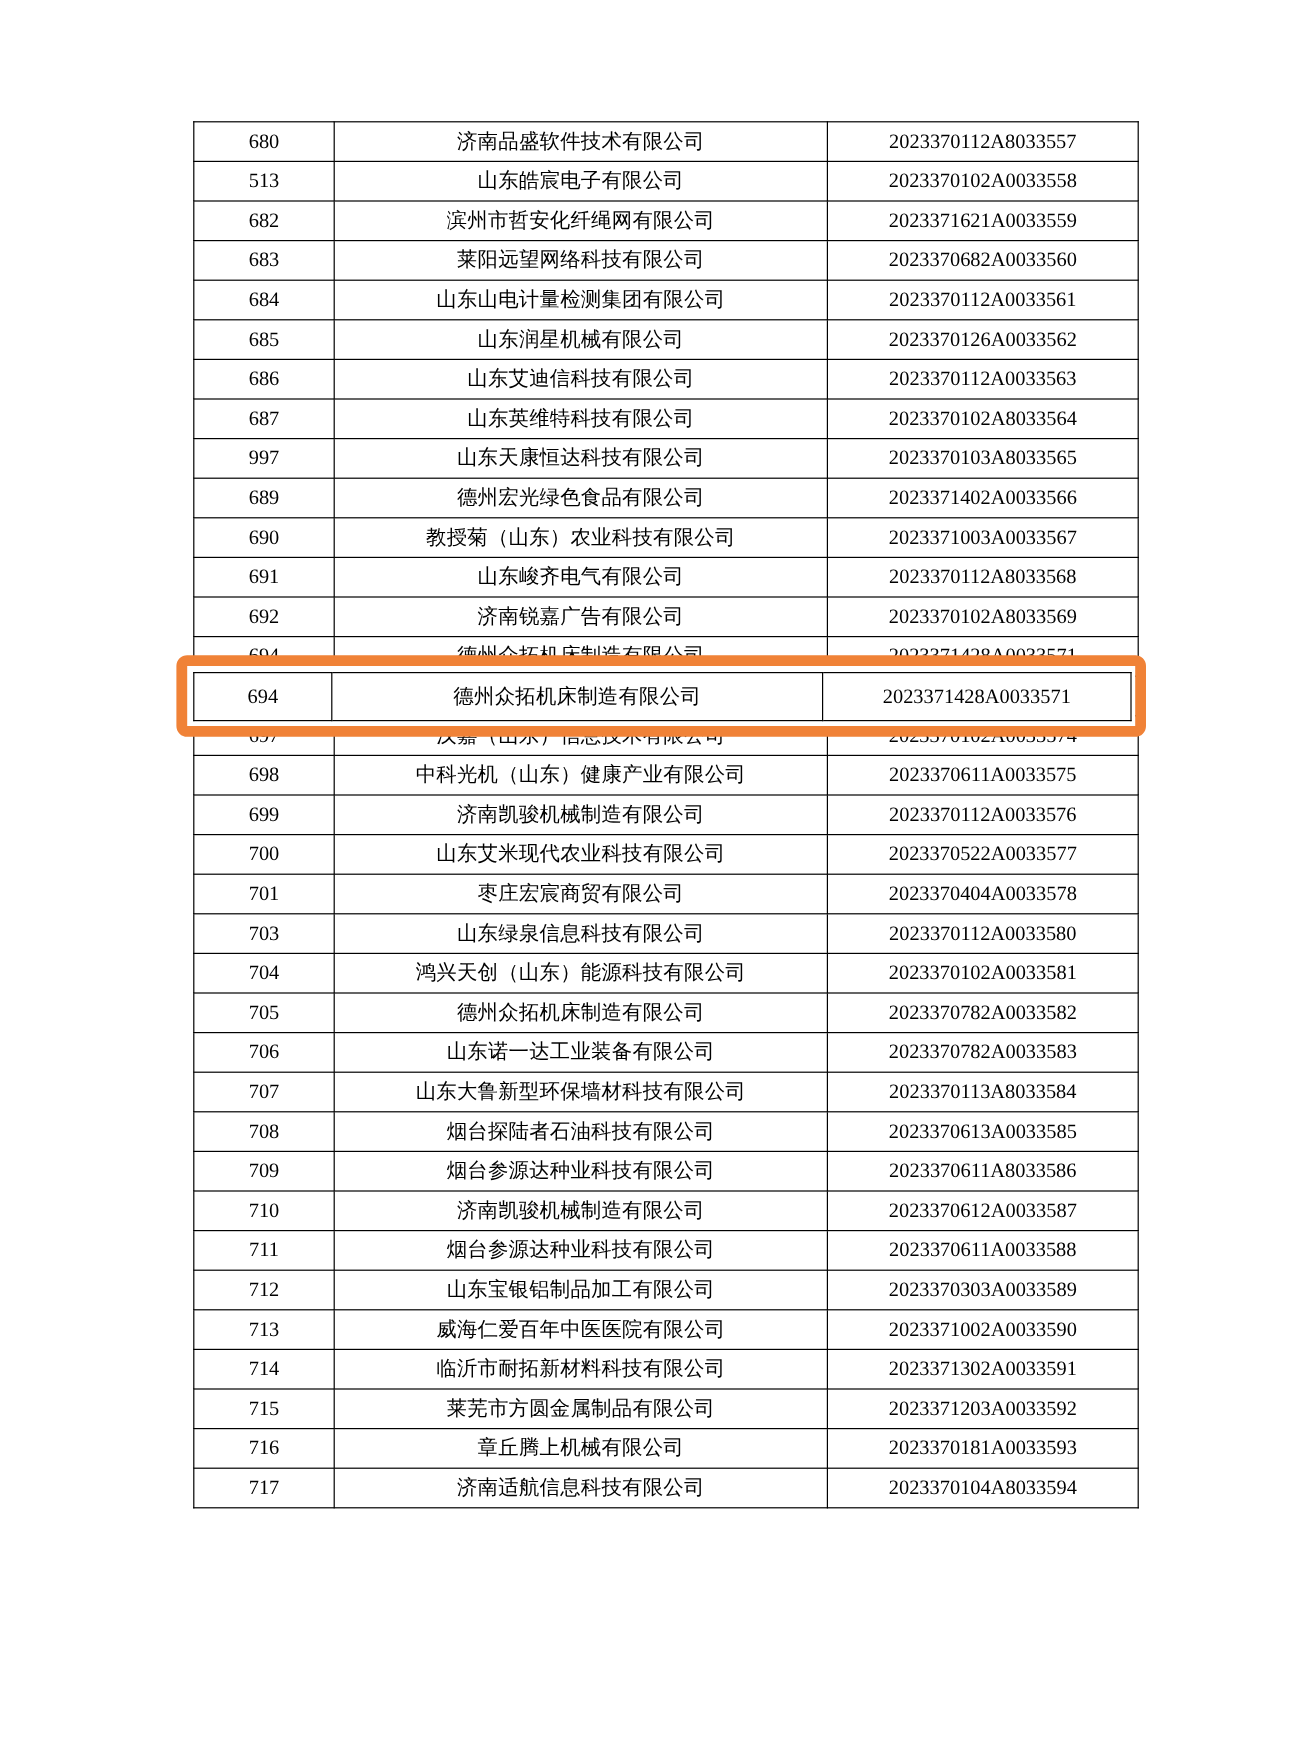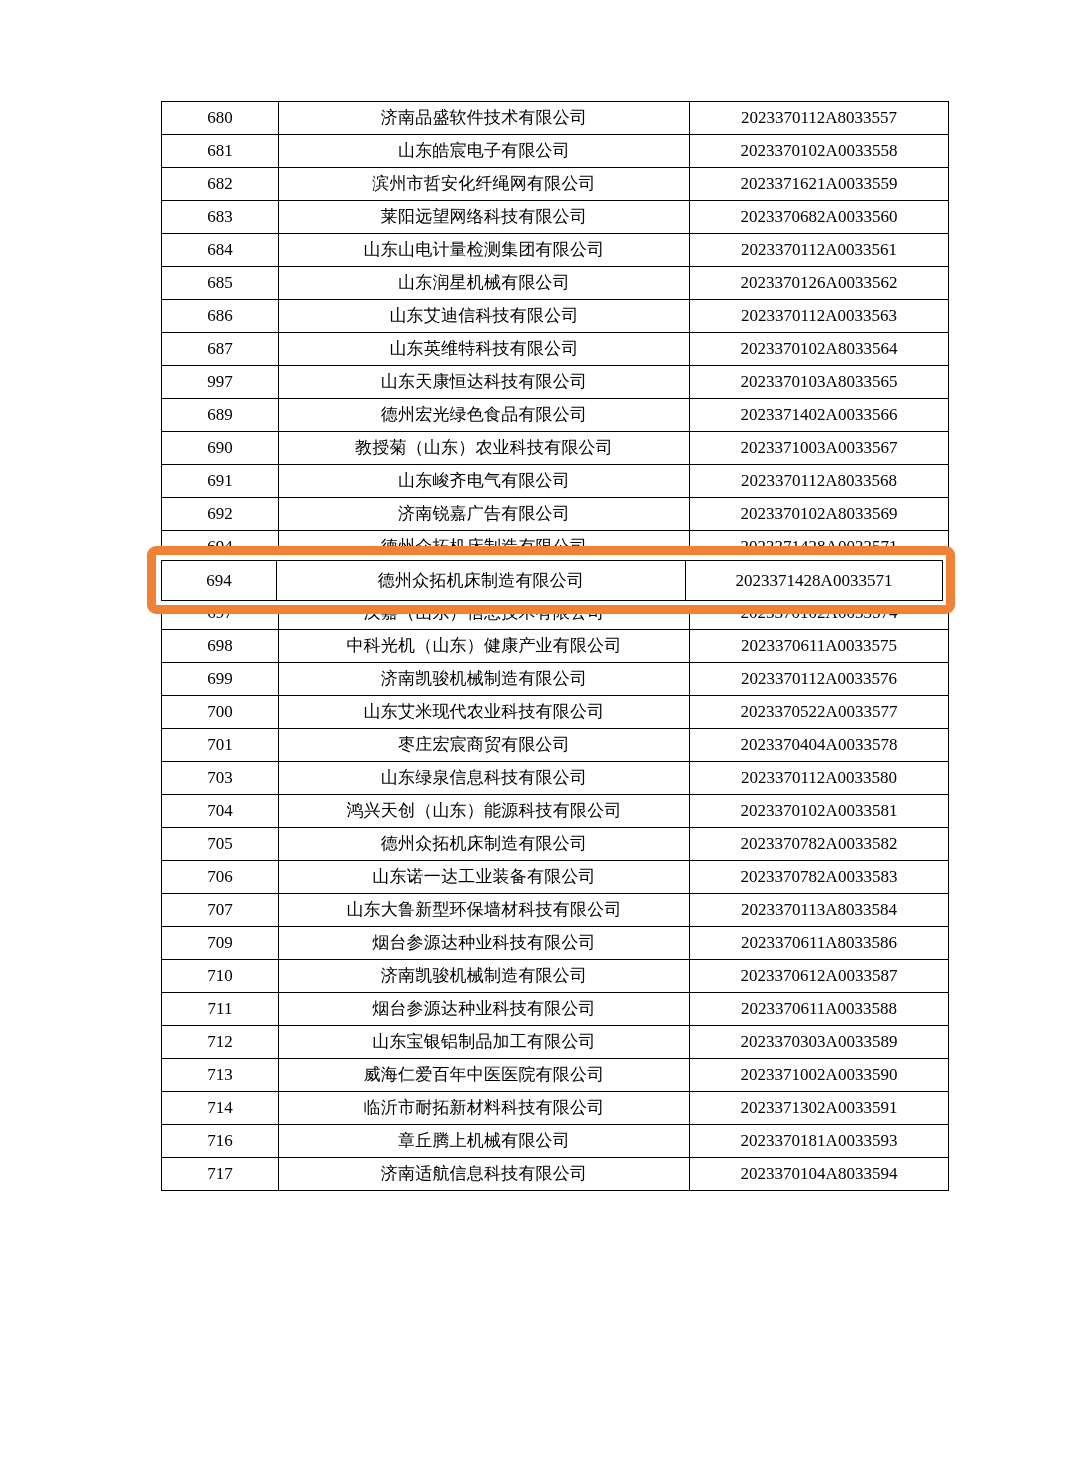--- a/index.html
+++ b/index.html
@@ -99,21 +99,21 @@
 
   <div id="table-wrap">
     <table class="doc-table">
       <tbody id="rows-container">
           <tr>
             <td class="col-index">680</td>
             <td class="col-name">济南品盛软件技术有限公司</td>
             <td class="col-code">2023370112A8033557</td>
           </tr>
           <tr>
-            <td class="col-index">681</td>
+            <td class="col-index">513</td>
             <td class="col-name">山东皓宸电子有限公司</td>
             <td class="col-code">2023370102A0033558</td>
           </tr>
           <tr>
             <td class="col-index">682</td>
             <td class="col-name">滨州市哲安化纤绳网有限公司</td>
             <td class="col-code">2023371621A0033559</td>
           </tr>
           <tr>
             <td class="col-index">683</td>
@@ -219,20 +219,25 @@
             <td class="col-index">706</td>
             <td class="col-name">山东诺一达工业装备有限公司</td>
             <td class="col-code">2023370782A0033583</td>
           </tr>
           <tr>
             <td class="col-index">707</td>
             <td class="col-name">山东大鲁新型环保墙材科技有限公司</td>
             <td class="col-code">2023370113A8033584</td>
           </tr>
           <tr>
+            <td class="col-index">708</td>
+            <td class="col-name">烟台探陆者石油科技有限公司</td>
+            <td class="col-code">2023370613A0033585</td>
+          </tr>
+          <tr>
             <td class="col-index">709</td>
             <td class="col-name">烟台参源达种业科技有限公司</td>
             <td class="col-code">2023370611A8033586</td>
           </tr>
           <tr>
             <td class="col-index">710</td>
             <td class="col-name">济南凯骏机械制造有限公司</td>
             <td class="col-code">2023370612A0033587</td>
           </tr>
           <tr>
@@ -247,20 +252,25 @@
           </tr>
           <tr>
             <td class="col-index">713</td>
             <td class="col-name">威海仁爱百年中医医院有限公司</td>
             <td class="col-code">2023371002A0033590</td>
           </tr>
           <tr>
             <td class="col-index">714</td>
             <td class="col-name">临沂市耐拓新材料科技有限公司</td>
             <td class="col-code">2023371302A0033591</td>
+          </tr>
+          <tr>
+            <td class="col-index">715</td>
+            <td class="col-name">莱芜市方圆金属制品有限公司</td>
+            <td class="col-code">2023371203A0033592</td>
           </tr>
           <tr>
             <td class="col-index">716</td>
             <td class="col-name">章丘腾上机械有限公司</td>
             <td class="col-code">2023370181A0033593</td>
           </tr>
           <tr>
             <td class="col-index">717</td>
             <td class="col-name">济南适航信息科技有限公司</td>
             <td class="col-code">2023370104A8033594</td>

